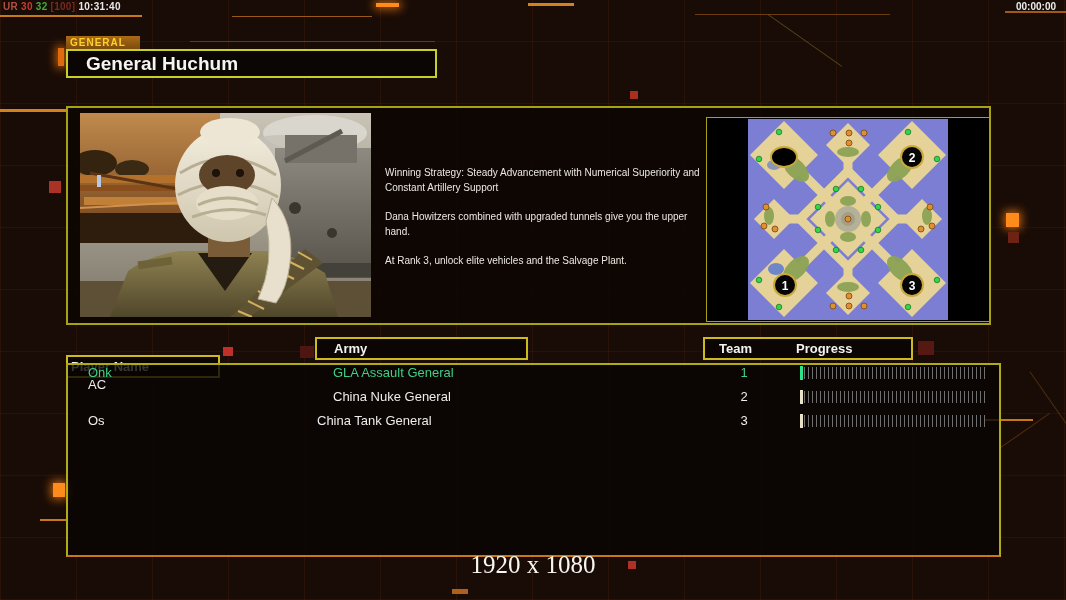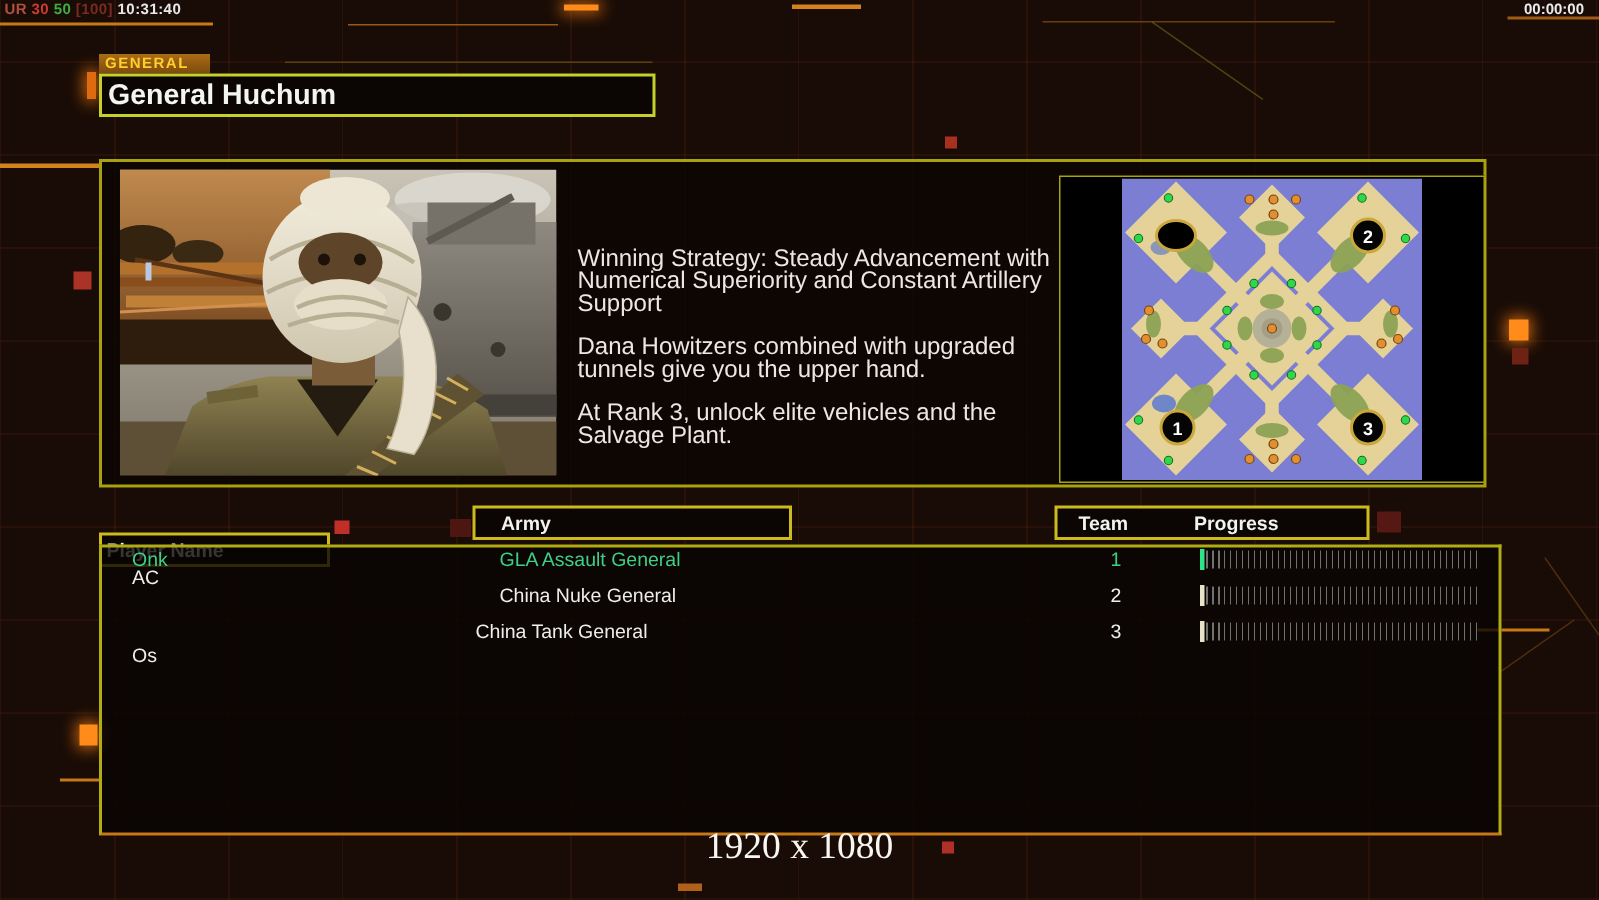--- a/index.html
+++ b/index.html
@@ -17,25 +17,25 @@
   .deco{position:absolute;}
   .glow{box-shadow:0 0 10px 2px rgba(255,130,20,.75);}
   
   #debug-text{left:3px;top:1px;font-size:10px;font-weight:bold;letter-spacing:.3px;}
   #debug-text span{margin-right:3px;}
   #match-timer{right:10px;top:1px;font-size:10px;font-weight:bold;color:#ececec;}
   
   #general-tab{left:66px;top:36px;width:74px;height:13px;background:linear-gradient(#aa6c16,#7c4b0e);
     color:#ffd02a;font-size:10px;font-weight:bold;letter-spacing:1px;line-height:13px;padding-left:4px;box-sizing:border-box;}
   #general-name-box{left:66px;top:49px;width:371px;height:29px;border:2px solid #c6d029;background:#0b0603;
-    box-sizing:border-box;line-height:25px;padding-left:4px;font-size:19px;font-weight:bold;color:#f4f4f0;}
+    box-sizing:border-box;line-height:25px;padding-left:18px;font-size:19px;font-weight:bold;color:#f4f4f0;}
   
   #upper-panel{left:66px;top:106px;width:925px;height:219px;border:2px solid #a8a210;background:rgba(10,5,3,.78);box-sizing:border-box;}
   #portrait{left:80px;top:113px;width:291px;height:204px;background:#000;}
-  #briefing{left:385px;top:165px;width:322px;font-size:16px;line-height:15px;color:#ece8e0;}
+  #briefing{left:385px;top:165px;width:322px;font-size:10px;line-height:15px;color:#ece8e0;}
   #briefing p{margin:0 0 14px 0;}
   #minimap-box{left:706px;top:117px;width:284px;height:205px;background:#000;border:1px solid #a8a210;box-sizing:border-box;}
   #minimap-box svg{position:absolute;left:41px;top:1px;}
   
   .hdr-box{border:2px solid #cdbb1e;background:#0b0603;box-sizing:border-box;height:23px;line-height:19px;
     font-size:13px;font-weight:bold;color:#f2f2ee;}
   #hdr-player{left:66px;top:337px;width:154px;padding-left:3px;margin-top:18px;}
   #hdr-army{left:315px;top:337px;width:213px;padding-left:17px;}
   #hdr-teamprog{left:703px;top:337px;width:210px;}
   #hdr-teamprog .team-lbl{position:absolute;left:14px;top:0;line-height:19px;}
@@ -77,21 +77,21 @@
     <div class="deco glow" style="left:53px;top:483px;width:12px;height:14px;background:#ff8c1a;"></div>
     <div class="deco" style="left:40px;top:519px;width:28px;height:2px;background:#c87818;"></div>
     <div class="deco" style="left:985px;top:419px;width:48px;height:2px;background:#c87818;"></div>
     <div class="deco" style="left:995px;top:430px;width:60px;height:1px;background:#4e2e0c;transform:rotate(-35deg);"></div>
     <div class="deco" style="left:1015px;top:400px;width:70px;height:1px;background:#4e2e0c;transform:rotate(55deg);"></div>
     <div class="deco" style="left:628px;top:561px;width:8px;height:8px;background:#b03028;"></div>
     <div class="deco" style="left:452px;top:589px;width:16px;height:5px;background:#b06018;"></div>
   </div>
 
   <div id="debug-text" class="abs">
-    <span style="color:#b05040;">UR</span><span style="color:#cc3b2f;">30</span><span style="color:#3fae3f;">50</span><span style="color:#7a2a20;">[100]</span><span style="color:#e8e8e8;">10:31:40</span>
+    <span style="color:#b05040;">UR</span><span style="color:#cc3b2f;">30</span><span style="color:#3fae3f;">32</span><span style="color:#7a2a20;">[100]</span><span style="color:#e8e8e8;">10:31:40</span>
   </div>
   <div id="match-timer" class="abs">00:00:00</div>
 
   <div id="general-tab" class="abs">GENERAL</div>
   <div id="general-name-box" class="abs">General Huchum</div>
 
   <div id="upper-panel" class="abs"></div>
 
   <div id="portrait" class="abs">
     <svg width="291" height="204" viewBox="0 0 291 204">
@@ -287,21 +287,21 @@
   <div>
     <span class="cell" style="left: 88px; top: 377px; color: rgb(237, 237, 237);">AC</span>
     <span class="cell" style="left: 333px; top: 389px; color: rgb(237, 237, 237); text-align: center;">China Nuke General</span>
     <span class="cell" style="left: 726px; top: 389px; width: 36px; text-align: center; color: rgb(237, 237, 237);">2</span>
     <span class="bar" style="left:800px;top:391px;">
         <span class="lead" style="background: rgb(232, 226, 200);"></span>
       </span>
   </div>
 
   <div>
-    <span class="cell" style="left: 88px; top: 429px; color: rgb(237, 237, 237);">Os</span>
+    <span class="cell" style="left: 88px; top: 413px; color: rgb(237, 237, 237);">Os</span>
     <span class="cell" style="left: 317px; top: 413px; color: rgb(237, 237, 237);">China Tank General</span>
     <span class="cell" style="left: 726px; top: 413px; width: 36px; text-align: center; color: rgb(237, 237, 237);">3</span>
     <span class="bar" style="left:800px;top:415px;">
         <span class="lead" style="background: rgb(232, 226, 200);"></span>
       </span>
   </div>
 
   <div id="resolution" class="abs">1920 x 1080</div>
 
 </div>

